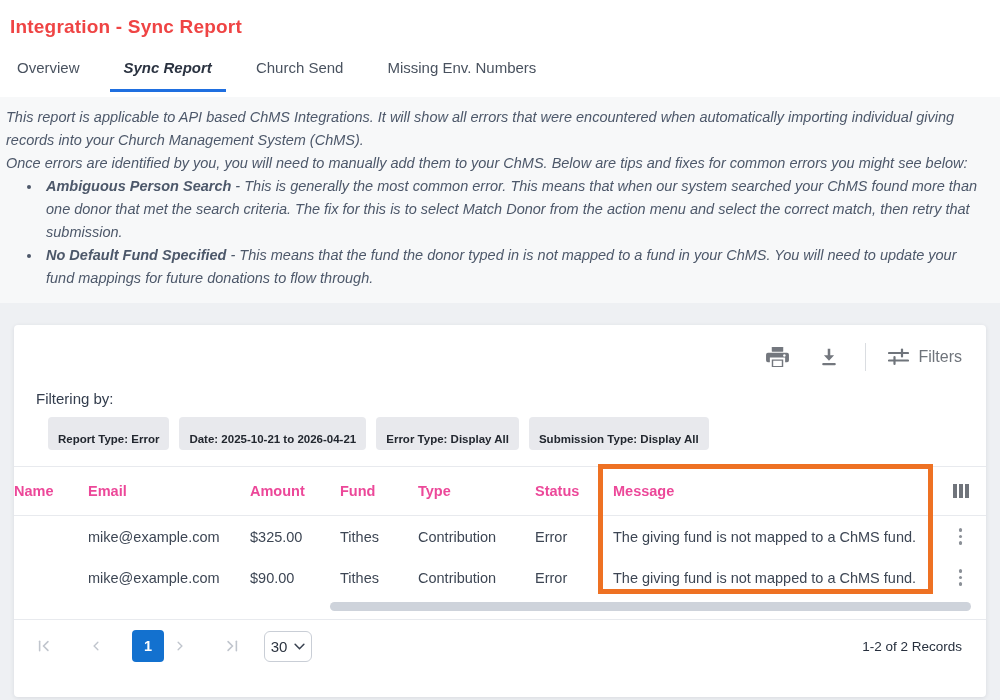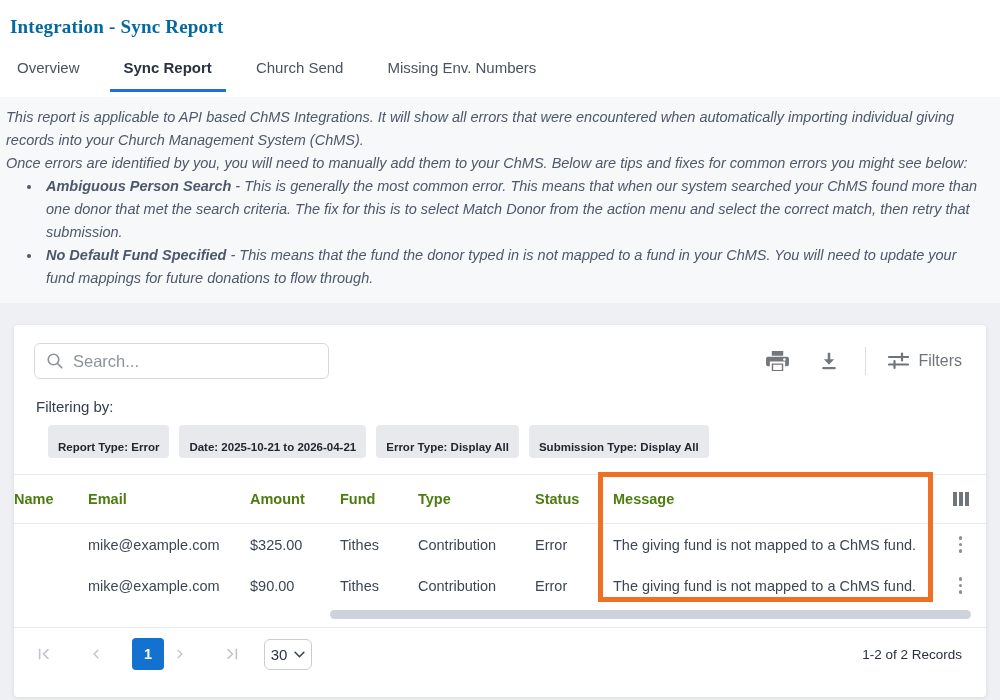--- a/index.html
+++ b/index.html
@@ -6,28 +6,28 @@
   html, body { width: 1000px; height: 700px; }
   body {
     font-family: "Liberation Sans", sans-serif;
     background: #eef0f3;
     overflow: hidden;
     position: relative;
   }
 
   
   .top-header { background: #ffffff; height: 97px; padding: 16px 0 0 10px; }
-  .page-title { font-size: 19px; font-weight: bold; color: #0369a1; letter-spacing: .2px; font-family: Liberation Serif, serif; }
+  .page-title { font-size: 19px; font-weight: bold; color: #ef4444; letter-spacing: .2px; }
   .tabs { display: flex; margin-top: 21px; }
   .tab {
     padding: 0 14px 13px 14px; margin-right: 16px;
     font-size: 15px; color: #49525f; cursor: pointer; white-space: nowrap;
   }
   .tab:first-child { margin-left: -7px; }
-  .tab.active { color: #2a3240; font-weight: bold; border-bottom: 3px solid #1f6fe0; }
+  .tab.active { color: #2a3240; font-weight: bold; border-bottom: 3px solid #1f6fe0; font-style: italic; }
 
   
   .intro-band {
     background: #f7f8f9; padding: 9px 15px 13px 6px;
     font-style: italic; font-size: 14.5px; line-height: 23px; color: #4d586a;
   }
   .intro-band p { margin: 0; }
   .intro-band ul { margin: 0; padding-left: 36px; list-style: disc; }
   .intro-band li { padding-left: 4px; }
   .tip-title { font-weight: bold; }
@@ -63,21 +63,21 @@
   .chip {
     background: #e8e9ed; border-radius: 4px; padding: 16px 10px 5px 10px;
     font-size: 11.5px; font-weight: bold; color: #22272f; white-space: nowrap;
   }
 
   
   .grid { margin-top: 16px; position: relative; }
   .grid-header {
     display: flex; align-items: center; height: 50px;
     border-top: 1px solid #e8eaee; border-bottom: 1px solid #e8eaee;
-    font-weight: bold; font-size: 14.5px; color: #4d7c0f;
+    font-weight: bold; font-size: 14.5px; color: #ec4899;
   }
   .grid-row { display: flex; align-items: center; height: 41px; font-size: 14.5px; color: #3d4654; }
   .c-name    { width: 74px; }
   .c-email   { width: 162px; }
   .c-amount  { width: 90px; }
   .c-fund    { width: 78px; }
   .c-type    { width: 117px; }
   .c-status  { width: 78px; }
   .c-message { width: 322px; }
   .c-menu    { flex: 1; display: flex; justify-content: center; align-items: center; }
@@ -141,29 +141,20 @@
   <ul>
     <li><span class="tip-title">Ambiguous Person Search</span><span> - This is generally the most common error. This means that when our system searched your ChMS found more than one donor that met the search criteria. The fix for this is to select Match Donor from the action menu and select the correct match, then retry that submission.</span></li>
     <li><span class="tip-title">No Default Fund Specified</span><span> - This means that the fund the donor typed in is not mapped to a fund in your ChMS. You will need to update your fund mappings for future donations to flow through.</span></li>
   </ul>
 </div>
 
 <div class="main-area">
   <div class="card">
 
     <div class="card-toolbar">
-      <div class="search-box">
-        <span style="display:grid;place-items:center;">
-          <svg width="18" height="18" viewBox="0 0 24 24" fill="none" stroke="#8d939c" stroke-width="2.2" stroke-linecap="round">
-            <circle cx="10" cy="10" r="7"></circle>
-            <line x1="15.3" y1="15.3" x2="21" y2="21"></line>
-          </svg>
-        </span>
-        <input type="text" placeholder="Search..." style="">
-      </div>
 
       <div class="toolbar-right">
         <span class="icon-btn">
           <svg width="23" height="21" viewBox="0 0 24 22" fill="#73777e">
             <rect x="6" y="0" width="12" height="5" rx="0.5"></rect>
             <path d="M2 6 h20 a2 2 0 0 1 2 2 v6 a2 2 0 0 1 -2 2 h-2 v-5 H4 v5 H2 a2 2 0 0 1 -2 -2 V8 a2 2 0 0 1 2 -2 z"></path>
             <circle cx="19.2" cy="9" r="1.3" fill="#ffffff"></circle>
             <path d="M6 13 h12 v8 H6 z" fill="#73777e"></path>
             <path d="M7.5 14.5 h9 v5.5 h-9 z" fill="#ffffff"></path>
           </svg>

